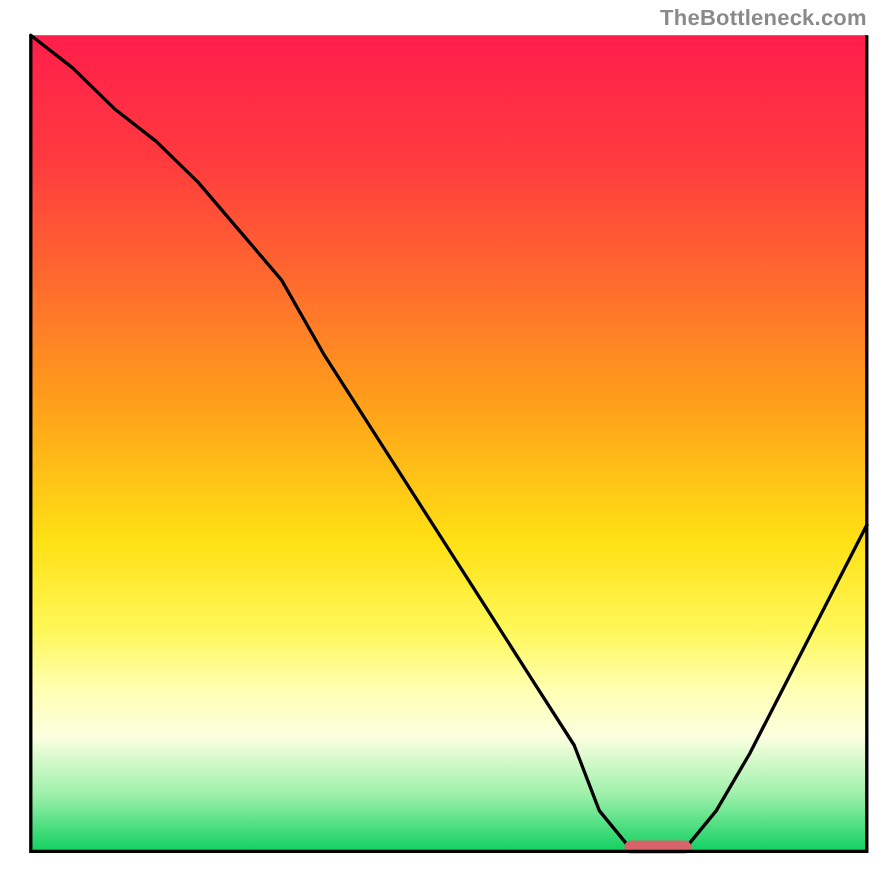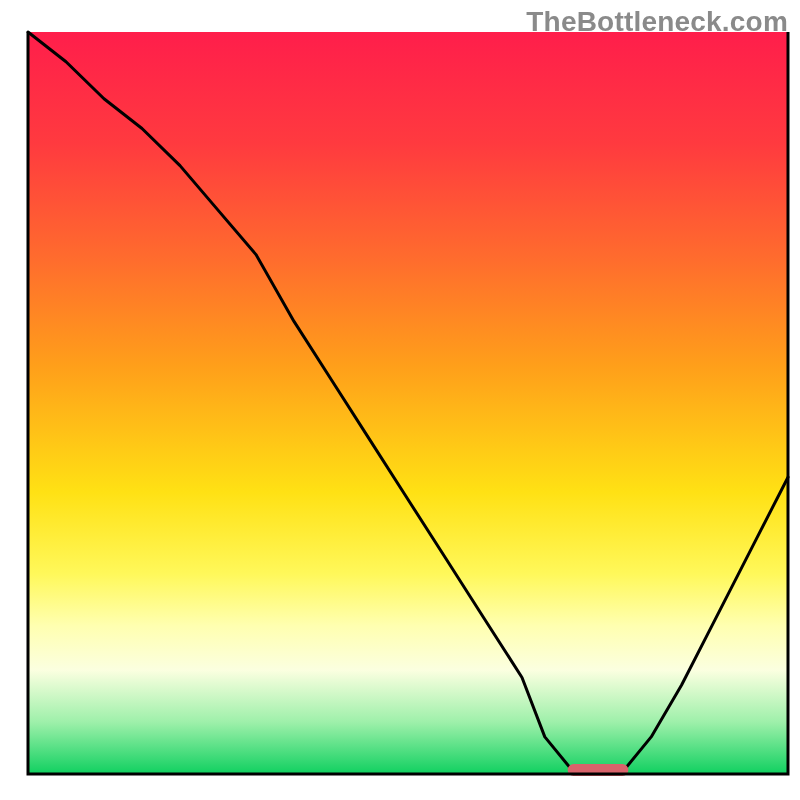--- a/index.html
+++ b/index.html
@@ -12,21 +12,21 @@
   }
   .container {
     position: relative;
     width: 800px;
     height: 800px;
   }
   .watermark {
     position: absolute;
     top: 6px;
     right: 12px;
-    font-size: 28px;
+    font-size: 20px;
     font-weight: 600;
     color: #8a8a8a;
     letter-spacing: 0.2px;
   }
   svg.plot {
     position: absolute;
     left: 0;
     top: 0;
   }
 </style>

